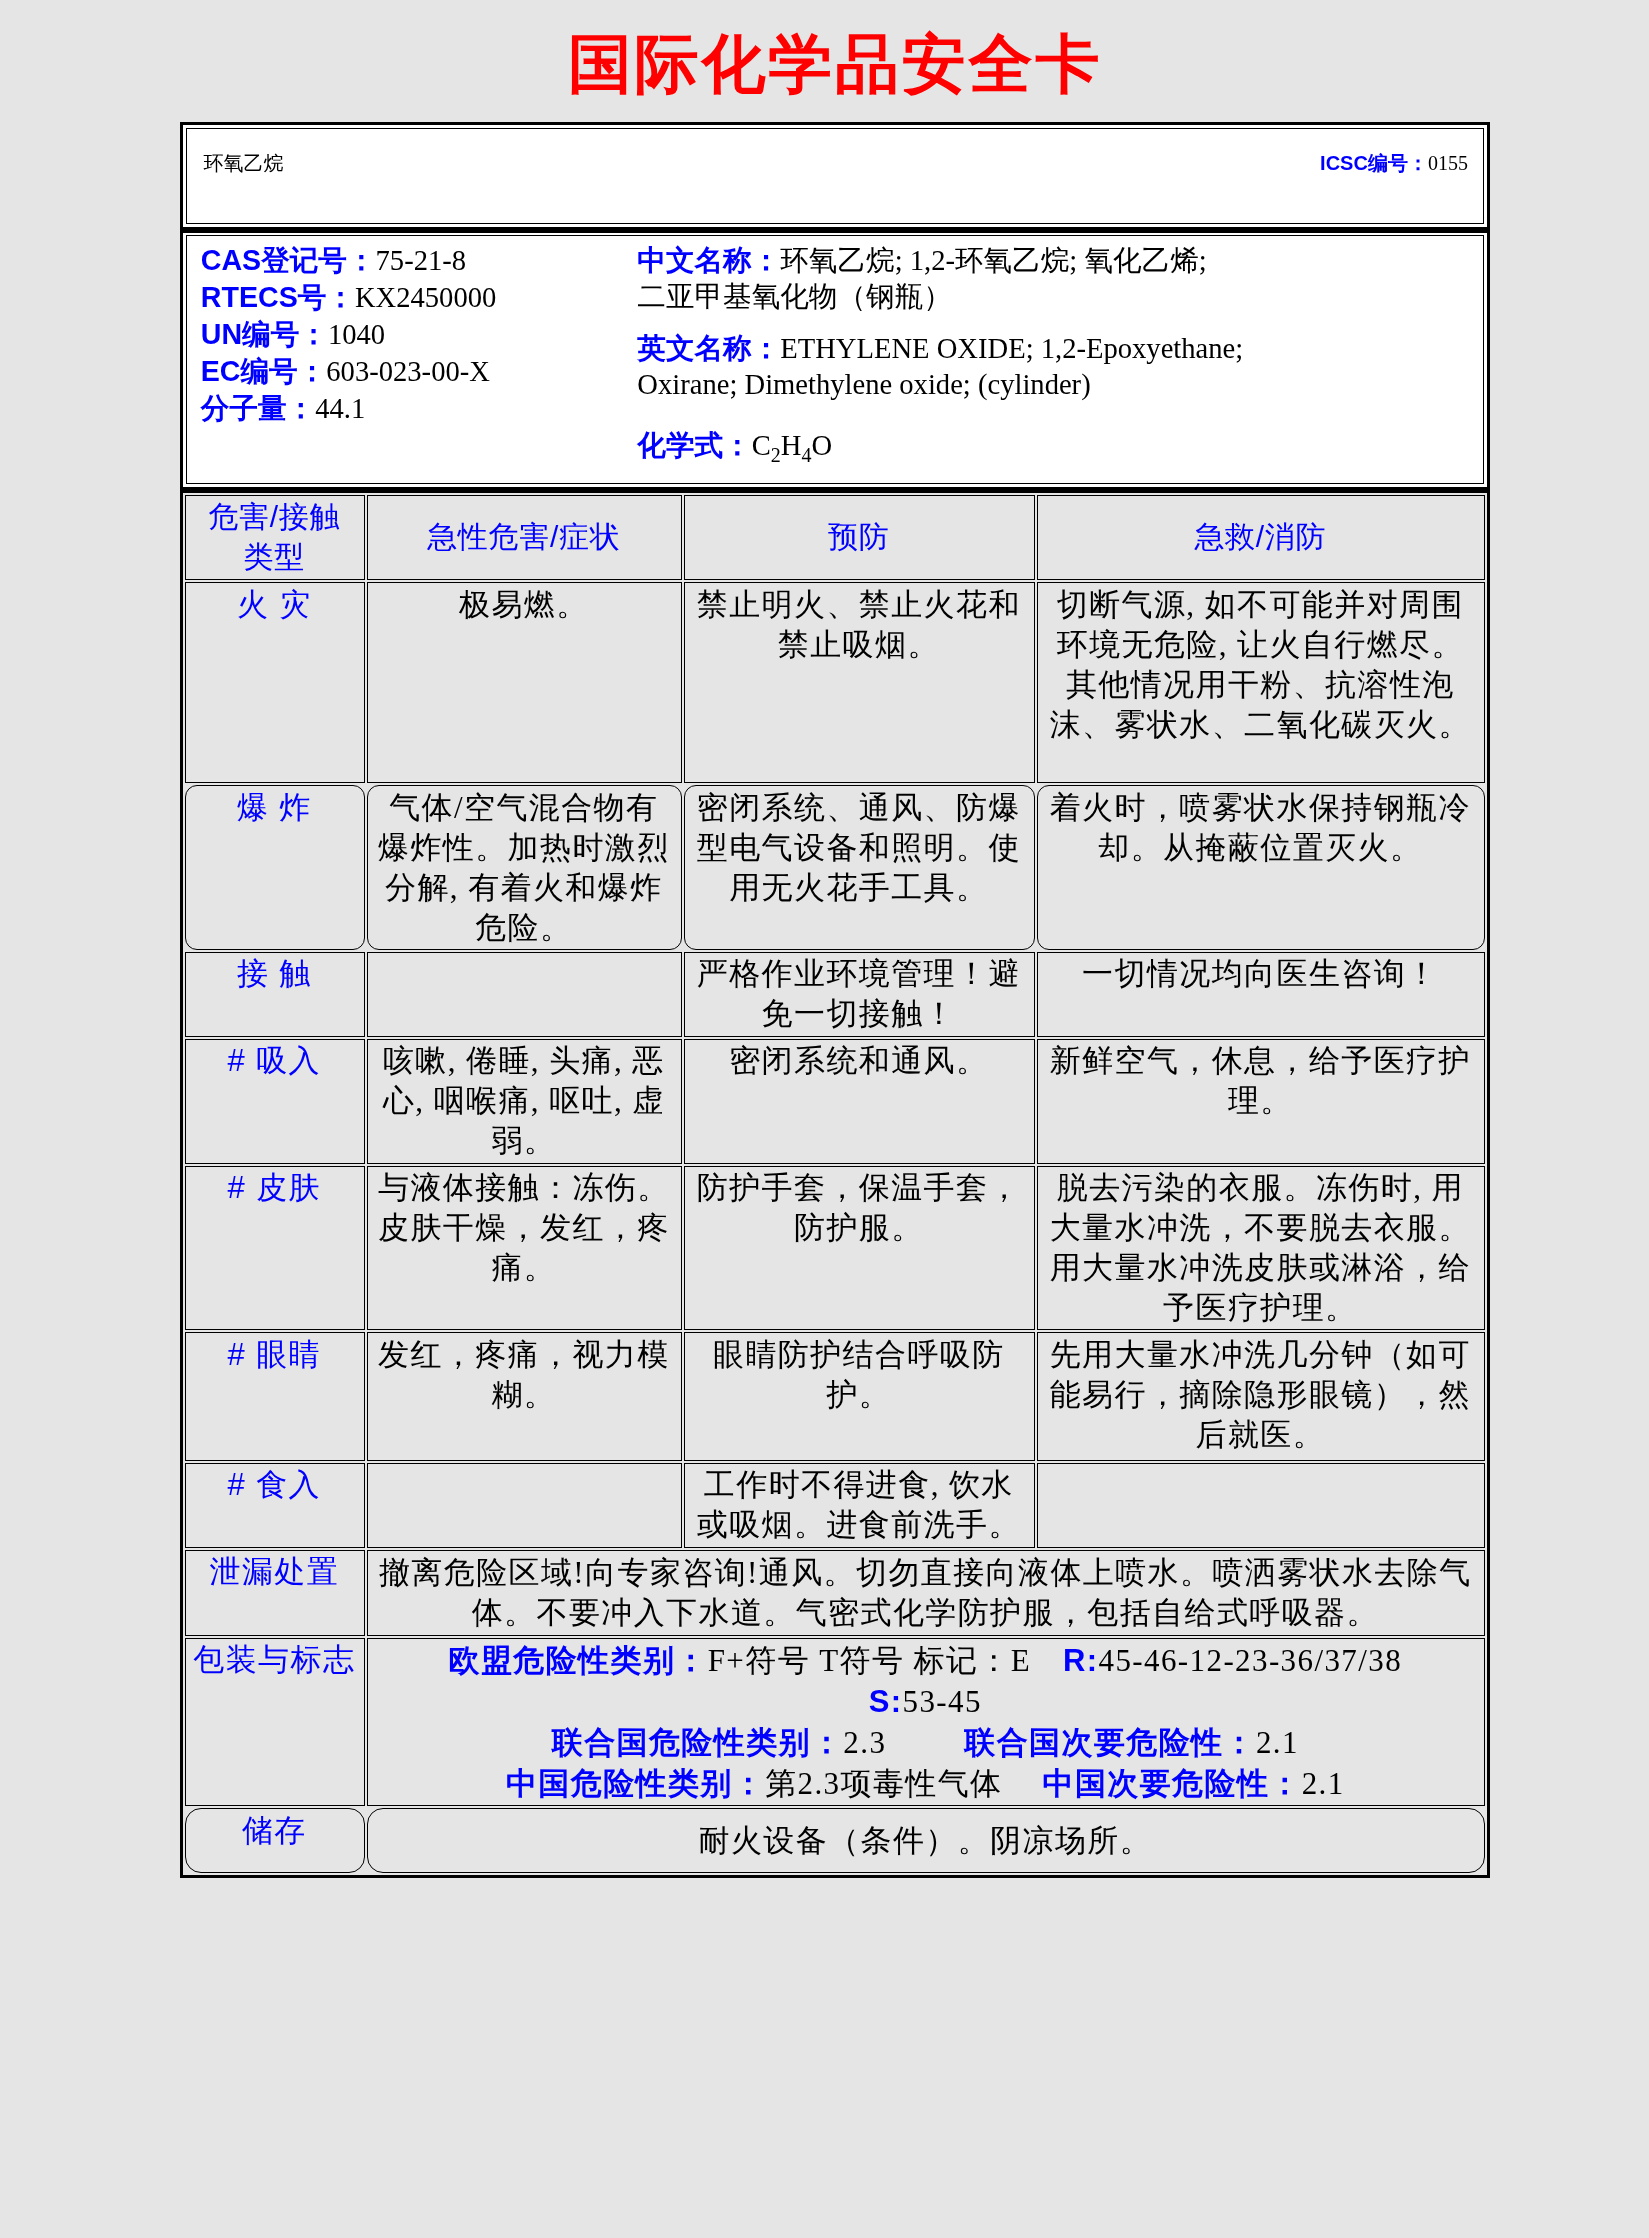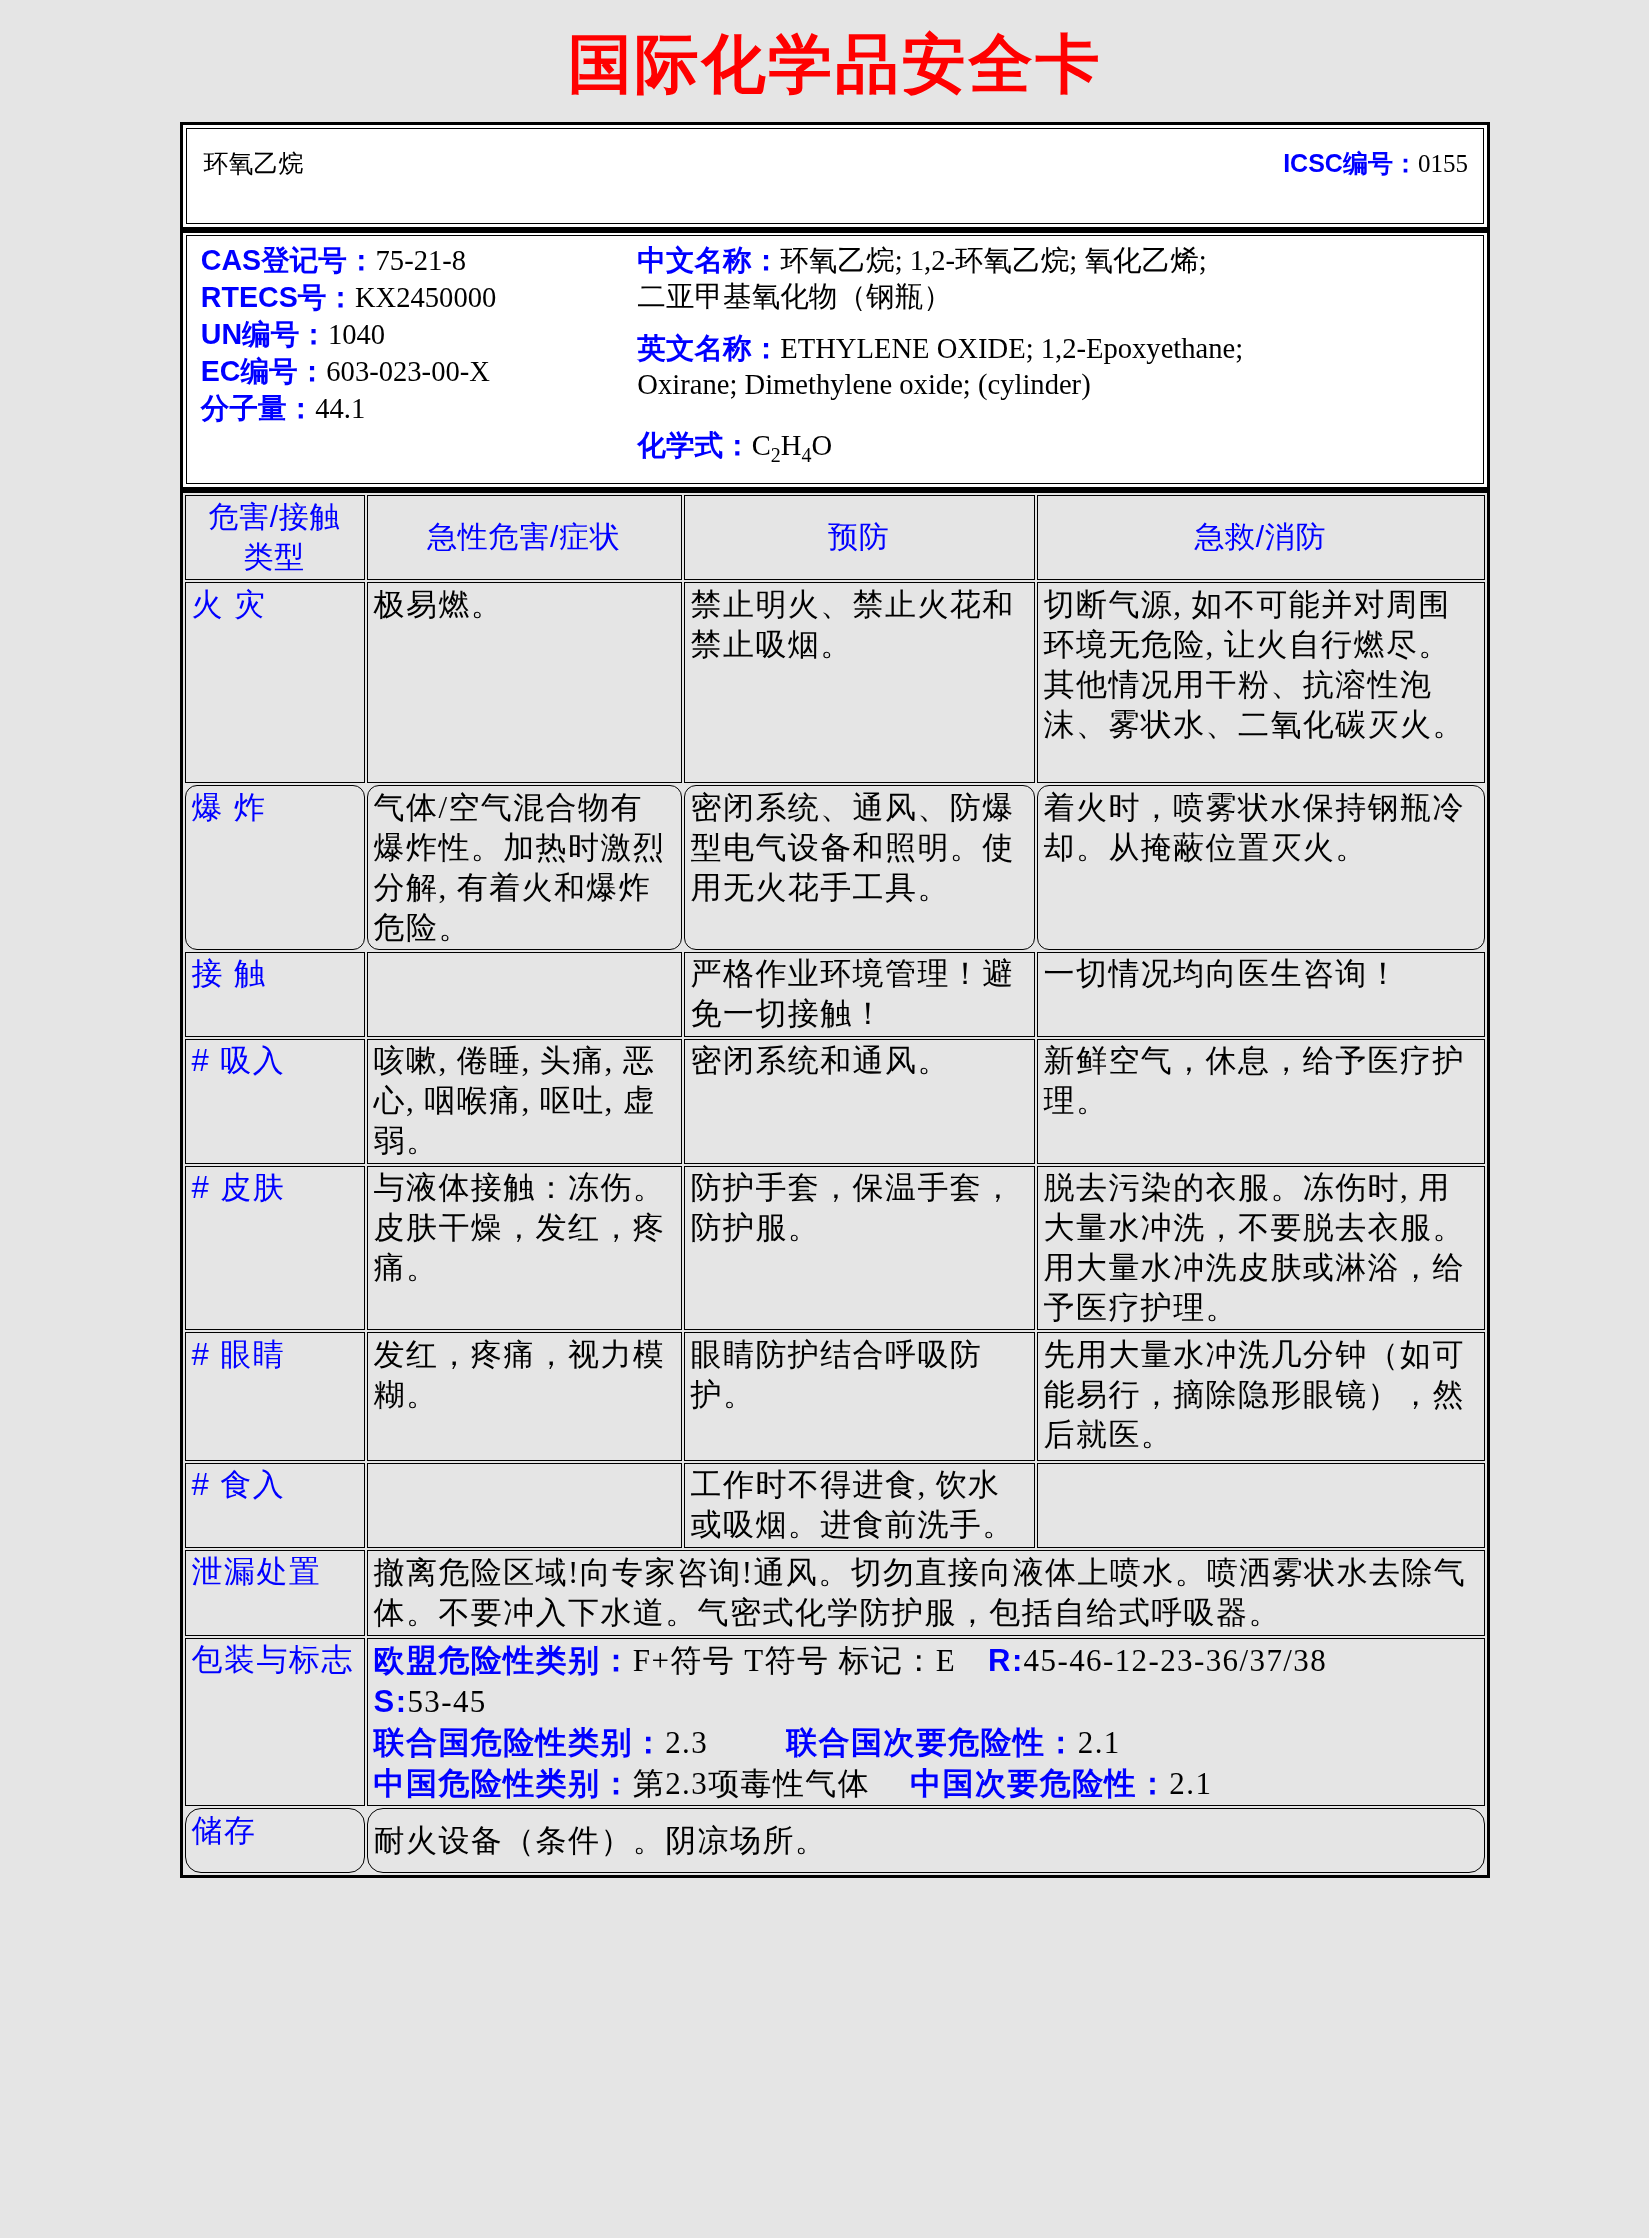--- a/index.html
+++ b/index.html
@@ -7,37 +7,37 @@
         font-family:"Liberation Serif","DejaVu Serif",serif;color:#000;}
   .content{margin-left:180px;width:1310px;}
   .doc-title{margin:0;padding:21px 0 14px 0;text-align:center;
              font-size:64px;font-weight:bold;color:#ff0000;
              font-family:"Liberation Serif","DejaVu Serif",serif;letter-spacing:2.8px;}
   
   .dbox{border:3.5px solid #000;background:#fff;}
   .dbox-inner{border:1.4px solid #000;margin:2.8px;}
   
   .hdr-inner{display:flex;justify-content:space-between;align-items:flex-start;
-             padding:18px 15.3px 43px 16.7px;font-size:25px;line-height:33px;}
+             padding:18px 15.3px 43px 16.7px;font-size:20px;line-height:33px;}
   .blue{color:#0000ff;font-weight:bold;font-family:"Liberation Sans","DejaVu Sans",sans-serif;}
   
   .id-inner{display:flex;padding:5.6px 12.5px 9.8px 14px;font-size:28.6px;line-height:36px;}
   .id-left{width:424px;flex:none;}
   .id-right{flex:1;padding-left:12.5px;}
   .id-row{white-space:nowrap;}
   .v{white-space:pre-wrap;}
   .blk-en{margin-top:15.3px;}
   .blk-formula{margin-top:24px;}
   sub{font-size:70%;}
   
   table.haz{width:100%;border-collapse:separate;border-spacing:2.8px;
             border:3.5px solid #000;margin-top:0;}
   table.haz td, table.haz th{border:1.4px solid #000;padding:1.4px 7px 1.4px 5.6px;
             font-size:31px;line-height:40px;letter-spacing:1.4px;vertical-align:top;
-            text-align:left;font-weight:normal;}
+            text-align:center;font-weight:normal;}
   table.haz th{vertical-align:middle;text-align:center;height:81px;
             font-size:30px;letter-spacing:0.7px;}
   td.lbl{vertical-align:middle;text-align:center;font-size:28.6px;letter-spacing:0.7px;
          white-space:nowrap;}
   tr.r-fire td{height:196px;}
   tr.r-expl td{height:159px;border-radius:12px;}
   tr.r-cont td{height:77px;}
   tr.r-inha td{height:117px;}
   tr.r-skin td{height:155px;}
   tr.r-eyes td{height:124px;}

